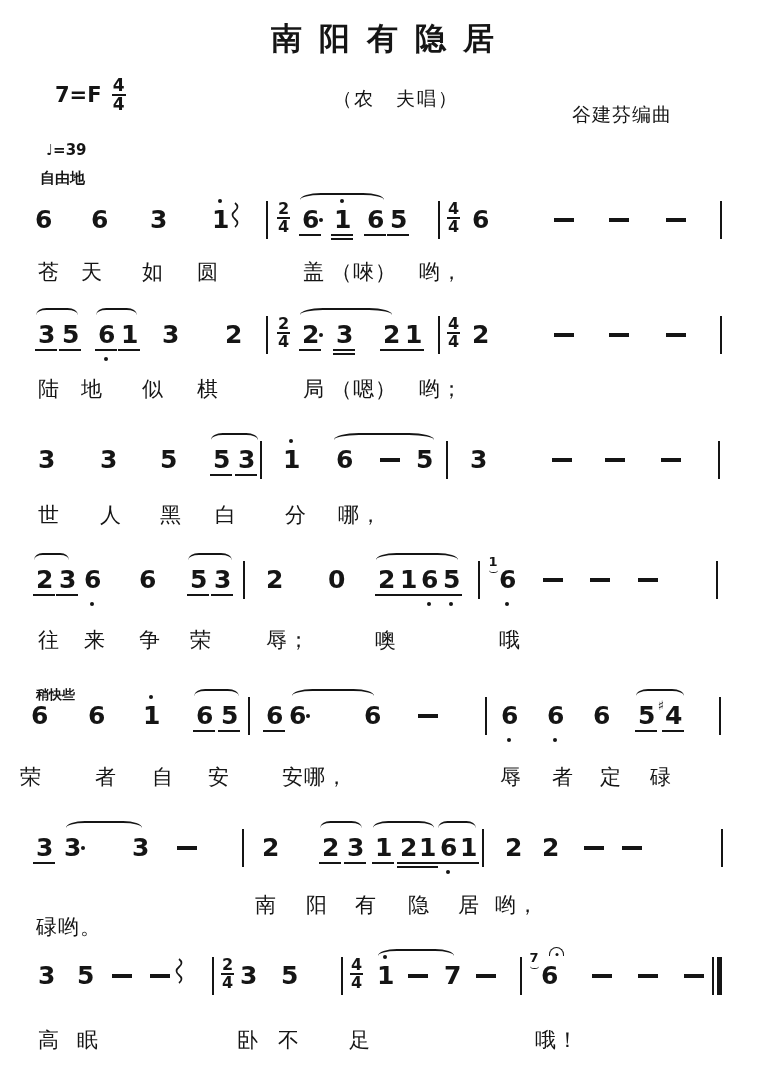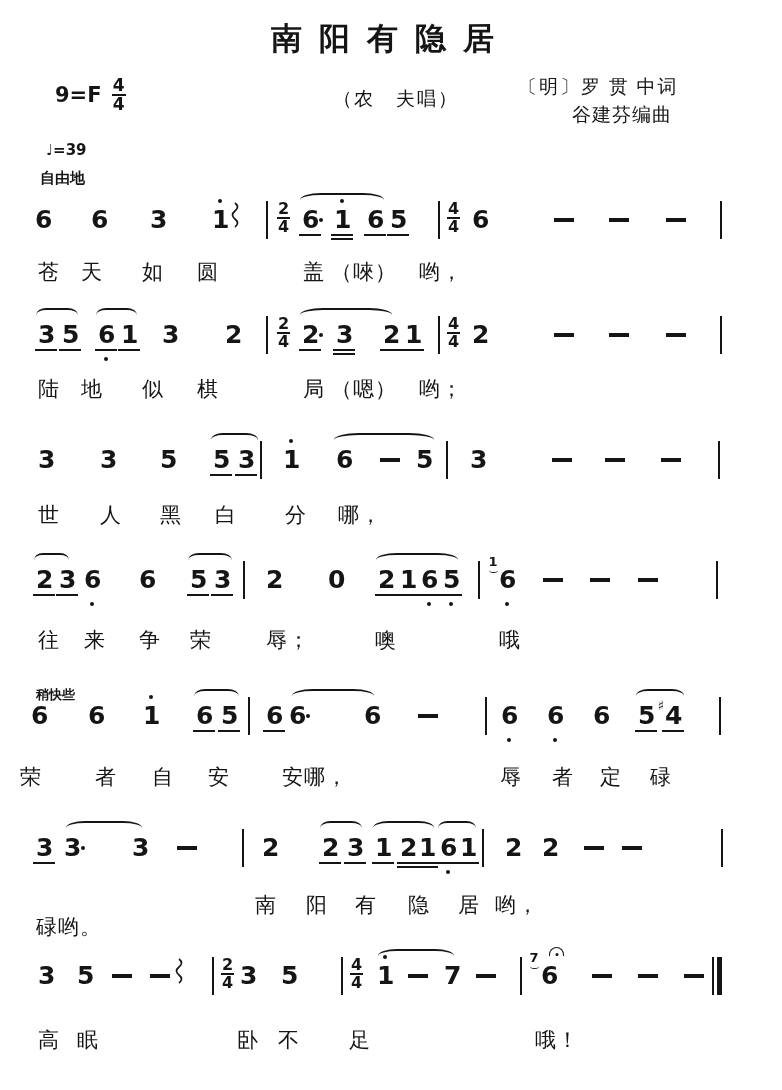--- a/index.html
+++ b/index.html
@@ -51,30 +51,29 @@
   .gliss{position:absolute;}
   .lyr{position:absolute;font-family:"Liberation Serif","DejaVu Serif",serif;font-size:21px;line-height:24px;white-space:nowrap;letter-spacing:1px;}
 </style>
 </head>
 <body>
 
 <div class="sheet">
   <div class="title">南阳有隐居</div>
 
   <div class="keysig">
-    <span>9=F</span>
+    <span>7=F</span>
     <span class="frac">
       <span class="fn">4</span>
       <span class="fl"></span>
       <span class="fd">4</span>
     </span>
   </div>
 
   <div class="performer">（农　夫唱）</div>
-  <div class="lyricist">〔明〕罗 贯 中词</div>
   <div class="composer">谷建芬编曲</div>
   <div class="tempo">♩=39</div>
   <div class="expr free">自由地</div>
   <div class="expr faster">稍快些</div>
 
   <div id="systems">
       <div class="note" style="left: 35px; top: 207px;">
         <span class="num">6</span>
       </div>
       <div class="note" style="left: 91px; top: 207px;">

